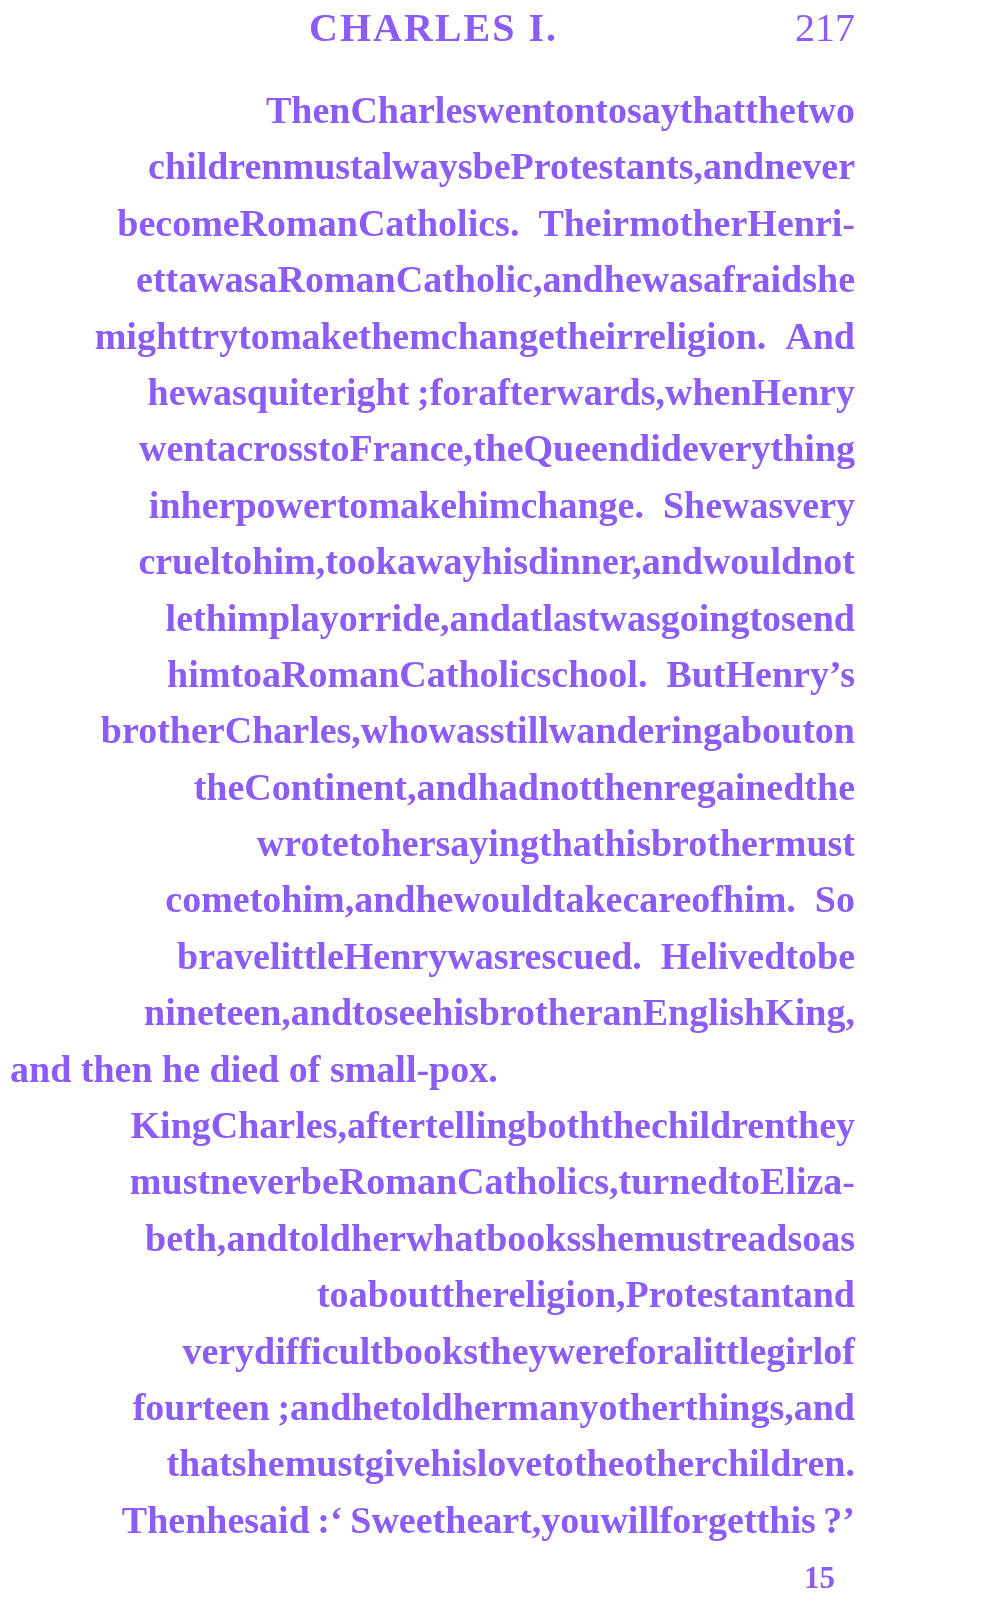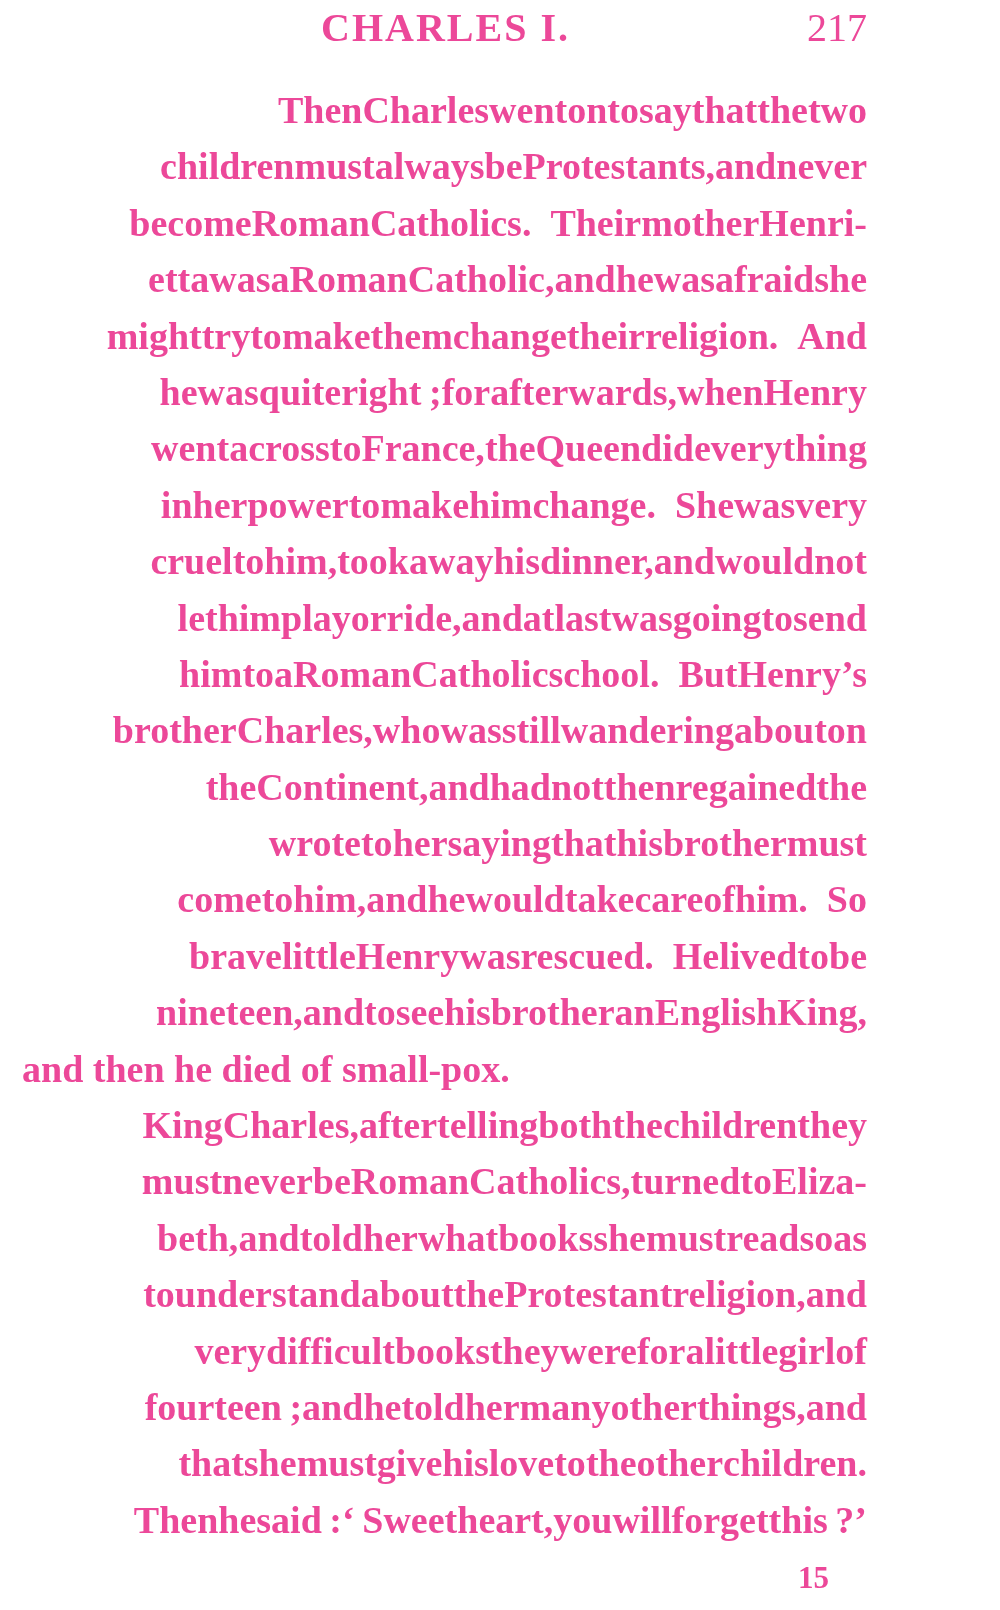--- a/index.html
+++ b/index.html
@@ -5,24 +5,23 @@
   html, body {
     margin: 0;
     padding: 0;
     background: #ffffff;
   }
   .page {
     position: relative;
     width: 867px;
     height: 1610px;
     background: #ffffff;
-    color: #ec4899;
+    color: #8b5cf6;
     font-family: "Liberation Serif", "DejaVu Serif", serif;
     overflow: hidden;
-    margin-left: 12px;
   }
   .header {
     position: relative;
     padding-top: 6px;
     height: 50px;
   }
   .running-title {
     text-align: center;
     font-weight: 700;
     font-size: 40px;
@@ -51,21 +50,21 @@
   .line.j {
     display: flex;
     justify-content: flex-end;
     align-items: baseline;
   }
   .para .line:first-child {
     padding-left: 48px;
   }
   .signature-mark {
     position: absolute;
-    left: 786px;
+    left: 804px;
     top: 1560px;
     font-weight: 700;
     font-size: 31px;
   }
 </style>
 </head>
 <body>
 
 <div class="page">
   <div class="header">
@@ -290,25 +289,24 @@
           <span>what</span>
           <span>books</span>
           <span>she</span>
           <span>must</span>
           <span>read</span>
           <span>so</span>
           <span>as</span>
         </div>
         <div class="line j">
           <span>to</span>
-          <span>understand</span>
           <span>about</span>
           <span>the</span>
+          <span>religion,</span>
           <span>Protestant</span>
-          <span>religion,</span>
           <span>and</span>
         </div>
         <div class="line j">
           <span>very</span>
           <span>difficult</span>
           <span>books</span>
           <span>they</span>
           <span>were</span>
           <span>for</span>
           <span>a</span>

